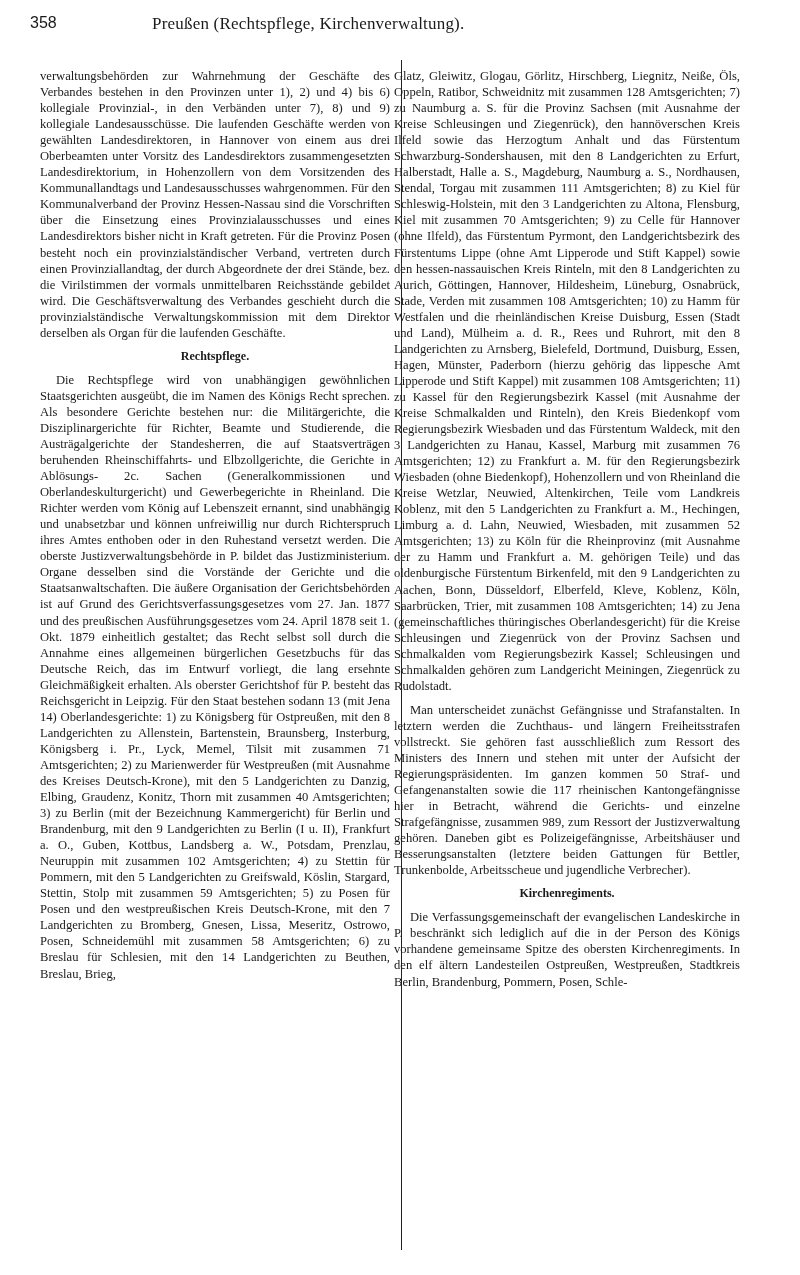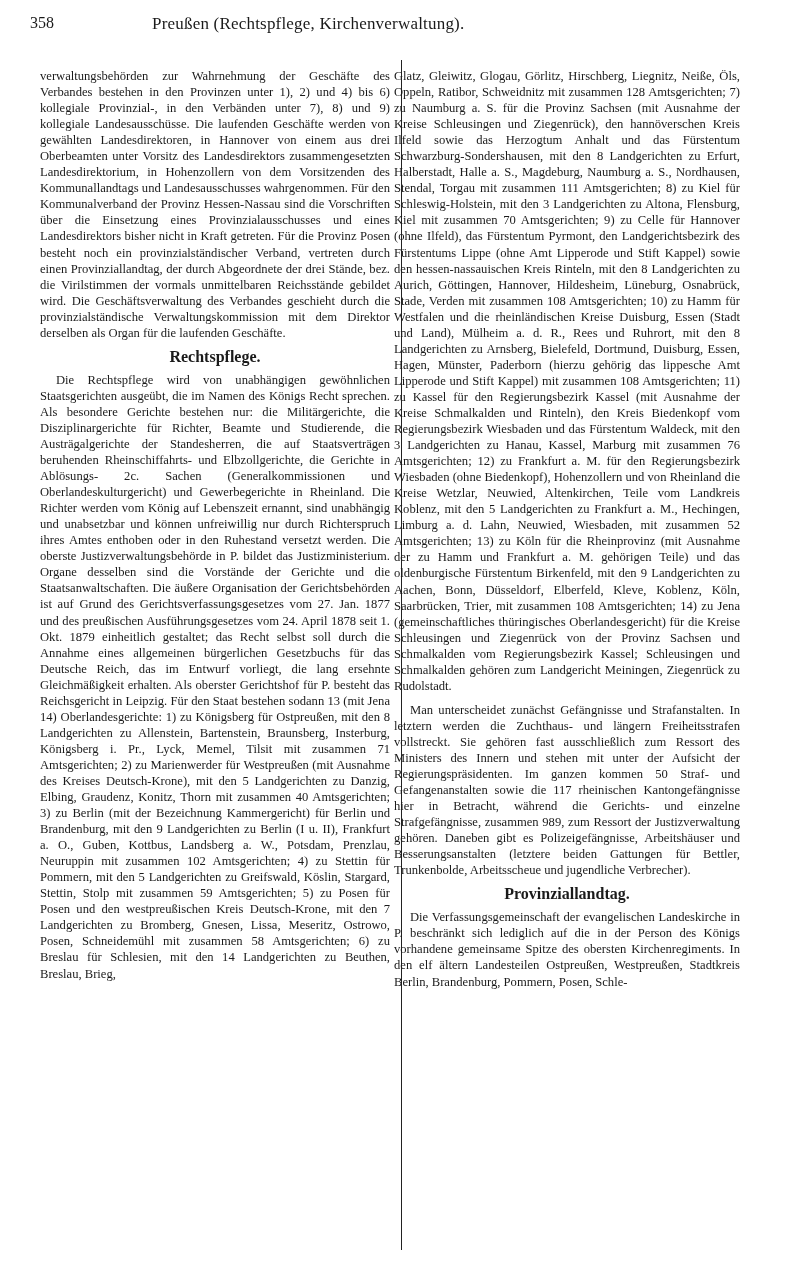--- a/index.html
+++ b/index.html
@@ -6,42 +6,42 @@
     body {
       width: 800px; height: 1275px; position: relative; overflow: hidden;
       font-family: "DejaVu Serif", "Liberation Serif", serif;
       color: #1a1a1a;
     }
     .page-header {
       position: absolute; top: 14px; left: 30px; right: 30px; height: 24px;
     }
     .page-number {
       position: absolute; left: 0; top: 0;
-      font-size: 16px; font-family: Liberation Serif, serif;
+      font-size: 16px; font-family: Liberation Sans, sans-serif;
     }
     .running-title {
       position: absolute; left: 122px; top: 0;
       font-size: 17px; font-family: "Liberation Serif", serif; letter-spacing: 0.2px;
     }
     .column {
       position: absolute; top: 60px; width: 366px;
       font-size: 12.6px; line-height: 16.05px;
       text-align: justify; hyphens: manual;
       font-family: "Liberation Serif", serif;
     }
     .col-left { left: 32px; }
     .col-right { left: 386px; width: 362px; }
     .divider {
       position: absolute; left: 401px; top: 60px; width: 1px; height: 1190px;
       background: #222;
     }
     .column p { margin: 8px; text-indent: 0; }
     .column p.indent { text-indent: 16px; }
     .section-heading {
-      text-align: center; font-weight: bold; font-size: 16px; margin: 1px 0 0 0;
+      text-align: center; font-weight: bold; font-size: 12px; margin: 1px 0 0 0;
       line-height: 15px;
     }
   </style>
 </head>
 <body>
 
 <div class="page-header">
   <span class="page-number">358</span>
   <span class="running-title">Preußen (Rechtspflege, Kirchenverwaltung).</span>
 </div>
@@ -50,15 +50,15 @@
   <p>verwaltungsbehörden zur Wahrnehmung der Geschäfte des Verbandes bestehen in den Provinzen unter 1), 2) und 4) bis 6) kollegiale Provinzial-, in den Verbänden unter 7), 8) und 9) kollegiale Landesausschüsse. Die laufenden Geschäfte werden von gewählten Landesdirektoren, in Hannover von einem aus drei Oberbeamten unter Vorsitz des Landesdirektors zusammengesetzten Landesdirektorium, in Hohenzollern von dem Vorsitzenden des Kommunallandtags und Landesausschusses wahrgenommen. Für den Kommunalverband der Provinz Hessen-Nassau sind die Vorschriften über die Einsetzung eines Provinzialausschusses und eines Landesdirektors bisher nicht in Kraft getreten. Für die Provinz Posen besteht noch ein provinzialständischer Verband, vertreten durch einen Provinziallandtag, der durch Abgeordnete der drei Stände, bez. die Virilstimmen der vormals unmittelbaren Reichsstände gebildet wird. Die Geschäftsverwaltung des Verbandes geschieht durch die provinzialständische Verwaltungskommission mit dem Direktor derselben als Organ für die laufenden Geschäfte.</p>
   <div class="section-heading">Rechtspflege.</div>
   <p class="indent">Die Rechtspflege wird von unabhängigen gewöhnlichen Staatsgerichten ausgeübt, die im Namen des Königs Recht sprechen. Als besondere Gerichte bestehen nur: die Militärgerichte, die Disziplinargerichte für Richter, Beamte und Studierende, die Austrägalgerichte der Standesherren, die auf Staatsverträgen beruhenden Rheinschiffahrts- und Elbzollgerichte, die Gerichte in Ablösungs- 2c. Sachen (Generalkommissionen und Oberlandeskulturgericht) und Gewerbegerichte in Rheinland. Die Richter werden vom König auf Lebenszeit ernannt, sind unabhängig und unabsetzbar und können unfreiwillig nur durch Richterspruch ihres Amtes enthoben oder in den Ruhestand versetzt werden. Die oberste Justizverwaltungsbehörde in P. bildet das Justizministerium. Organe desselben sind die Vorstände der Gerichte und die Staatsanwaltschaften. Die äußere Organisation der Gerichtsbehörden ist auf Grund des Gerichtsverfassungsgesetzes vom 27. Jan. 1877 und des preußischen Ausführungsgesetzes vom 24. April 1878 seit 1. Okt. 1879 einheitlich gestaltet; das Recht selbst soll durch die Annahme eines allgemeinen bürgerlichen Gesetzbuchs für das Deutsche Reich, das im Entwurf vorliegt, die lang ersehnte Gleichmäßigkeit erhalten. Als oberster Gerichtshof für P. besteht das Reichsgericht in Leipzig. Für den Staat bestehen sodann 13 (mit Jena 14) Oberlandesgerichte: 1) zu Königsberg für Ostpreußen, mit den 8 Landgerichten zu Allenstein, Bartenstein, Braunsberg, Insterburg, Königsberg i. Pr., Lyck, Memel, Tilsit mit zusammen 71 Amtsgerichten; 2) zu Marienwerder für Westpreußen (mit Ausnahme des Kreises Deutsch-Krone), mit den 5 Landgerichten zu Danzig, Elbing, Graudenz, Konitz, Thorn mit zusammen 40 Amtsgerichten; 3) zu Berlin (mit der Bezeichnung Kammergericht) für Berlin und Brandenburg, mit den 9 Landgerichten zu Berlin (I u. II), Frankfurt a. O., Guben, Kottbus, Landsberg a. W., Potsdam, Prenzlau, Neuruppin mit zusammen 102 Amtsgerichten; 4) zu Stettin für Pommern, mit den 5 Landgerichten zu Greifswald, Köslin, Stargard, Stettin, Stolp mit zusammen 59 Amtsgerichten; 5) zu Posen für Posen und den westpreußischen Kreis Deutsch-Krone, mit den 7 Landgerichten zu Bromberg, Gnesen, Lissa, Meseritz, Ostrowo, Posen, Schneidemühl mit zusammen 58 Amtsgerichten; 6) zu Breslau für Schlesien, mit den 14 Landgerichten zu Beuthen, Breslau, Brieg,</p>
 </div>
 
 <div class="divider"></div>
 
 <div class="column col-right">
   <p>Glatz, Gleiwitz, Glogau, Görlitz, Hirschberg, Liegnitz, Neiße, Öls, Oppeln, Ratibor, Schweidnitz mit zusammen 128 Amtsgerichten; 7) zu Naumburg a. S. für die Provinz Sachsen (mit Ausnahme der Kreise Schleusingen und Ziegenrück), den hannöverschen Kreis Ilfeld sowie das Herzogtum Anhalt und das Fürstentum Schwarzburg-Sondershausen, mit den 8 Landgerichten zu Erfurt, Halberstadt, Halle a. S., Magdeburg, Naumburg a. S., Nordhausen, Stendal, Torgau mit zusammen 111 Amtsgerichten; 8) zu Kiel für Schleswig-Holstein, mit den 3 Landgerichten zu Altona, Flensburg, Kiel mit zusammen 70 Amtsgerichten; 9) zu Celle für Hannover (ohne Ilfeld), das Fürstentum Pyrmont, den Landgerichtsbezirk des Fürstentums Lippe (ohne Amt Lipperode und Stift Kappel) sowie den hessen-nassauischen Kreis Rinteln, mit den 8 Landgerichten zu Aurich, Göttingen, Hannover, Hildesheim, Lüneburg, Osnabrück, Stade, Verden mit zusammen 108 Amtsgerichten; 10) zu Hamm für Westfalen und die rheinländischen Kreise Duisburg, Essen (Stadt und Land), Mülheim a. d. R., Rees und Ruhrort, mit den 8 Landgerichten zu Arnsberg, Bielefeld, Dortmund, Duisburg, Essen, Hagen, Münster, Paderborn (hierzu gehörig das lippesche Amt Lipperode und Stift Kappel) mit zusammen 108 Amtsgerichten; 11) zu Kassel für den Regierungsbezirk Kassel (mit Ausnahme der Kreise Schmalkalden und Rinteln), den Kreis Biedenkopf vom Regierungsbezirk Wiesbaden und das Fürstentum Waldeck, mit den 3 Landgerichten zu Hanau, Kassel, Marburg mit zusammen 76 Amtsgerichten; 12) zu Frankfurt a. M. für den Regierungsbezirk Wiesbaden (ohne Biedenkopf), Hohenzollern und von Rheinland die Kreise Wetzlar, Neuwied, Altenkirchen, Teile vom Landkreis Koblenz, mit den 5 Landgerichten zu Frankfurt a. M., Hechingen, Limburg a. d. Lahn, Neuwied, Wiesbaden, mit zusammen 52 Amtsgerichten; 13) zu Köln für die Rheinprovinz (mit Ausnahme der zu Hamm und Frankfurt a. M. gehörigen Teile) und das oldenburgische Fürstentum Birkenfeld, mit den 9 Landgerichten zu Aachen, Bonn, Düsseldorf, Elberfeld, Kleve, Koblenz, Köln, Saarbrücken, Trier, mit zusammen 108 Amtsgerichten; 14) zu Jena (gemeinschaftliches thüringisches Oberlandesgericht) für die Kreise Schleusingen und Ziegenrück von der Provinz Sachsen und Schmalkalden vom Regierungsbezirk Kassel; Schleusingen und Schmalkalden gehören zum Landgericht Meiningen, Ziegenrück zu Rudolstadt.</p>
   <p class="indent">Man unterscheidet zunächst Gefängnisse und Strafanstalten. In letztern werden die Zuchthaus- und längern Freiheitsstrafen vollstreckt. Sie gehören fast ausschließlich zum Ressort des Ministers des Innern und stehen mit unter der Aufsicht der Regierungspräsidenten. Im ganzen kommen 50 Straf- und Gefangenanstalten sowie die 117 rheinischen Kantongefängnisse hier in Betracht, während die Gerichts- und einzelne Strafgefängnisse, zusammen 989, zum Ressort der Justizverwaltung gehören. Daneben gibt es Polizeigefängnisse, Arbeitshäuser und Besserungsanstalten (letztere beiden Gattungen für Bettler, Trunkenbolde, Arbeitsscheue und jugendliche Verbrecher).</p>
-  <div class="section-heading">Provinziallandtag.</div>
+  <div class="section-heading">Kirchenregiments.</div>
   <p class="indent">Die Verfassungsgemeinschaft der evangelischen Landeskirche in P. beschränkt sich lediglich auf die in der Person des Königs vorhandene gemeinsame Spitze des obersten Kirchenregiments. In den elf ältern Landesteilen Ostpreußen, Westpreußen, Stadtkreis Berlin, Brandenburg, Pommern, Posen, Schle-</p>
 </div>
 
 </body></html>

